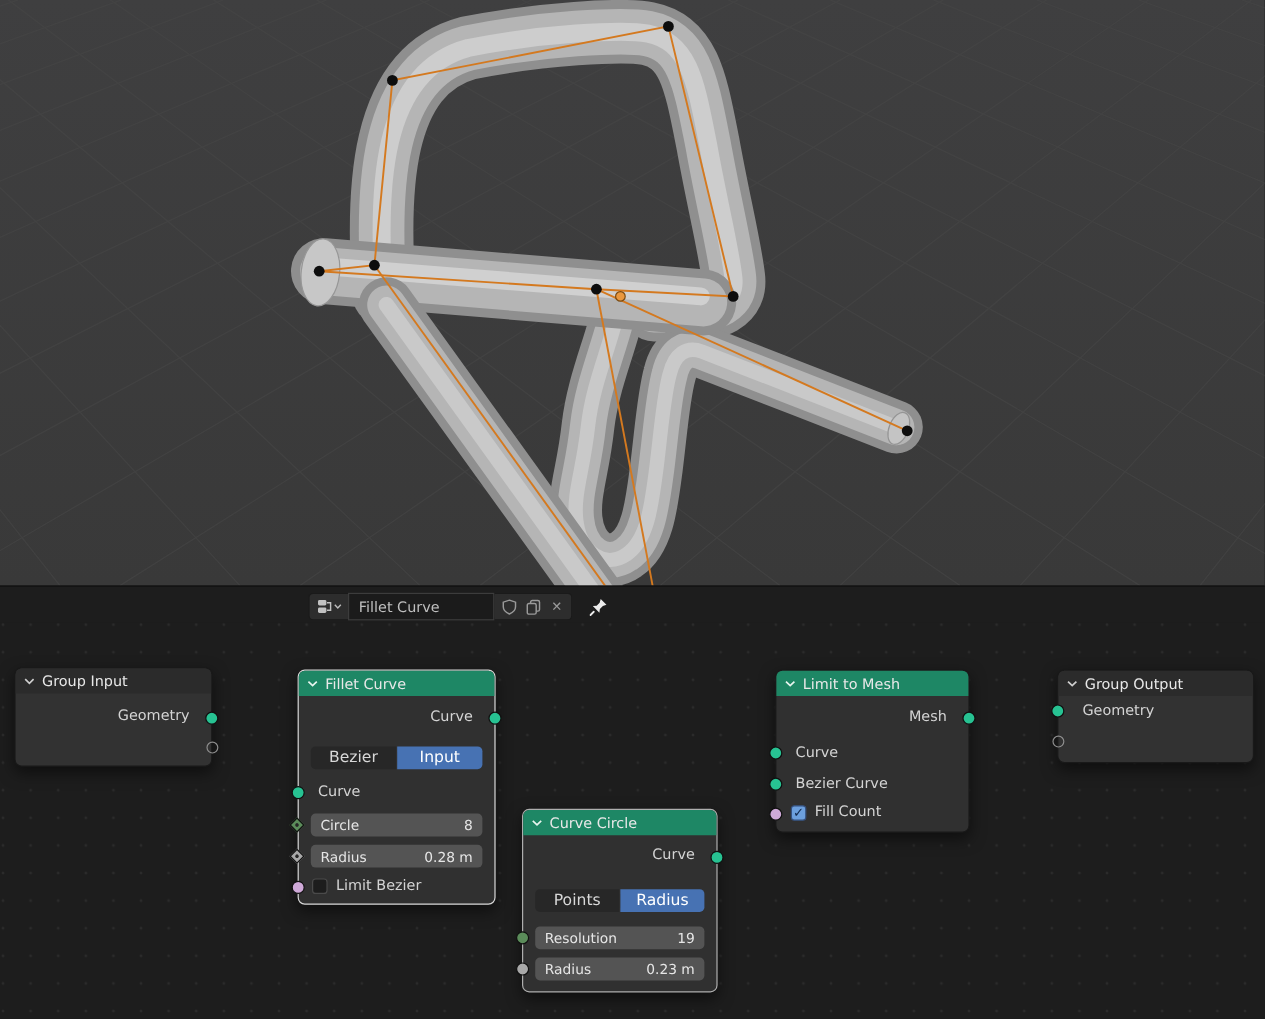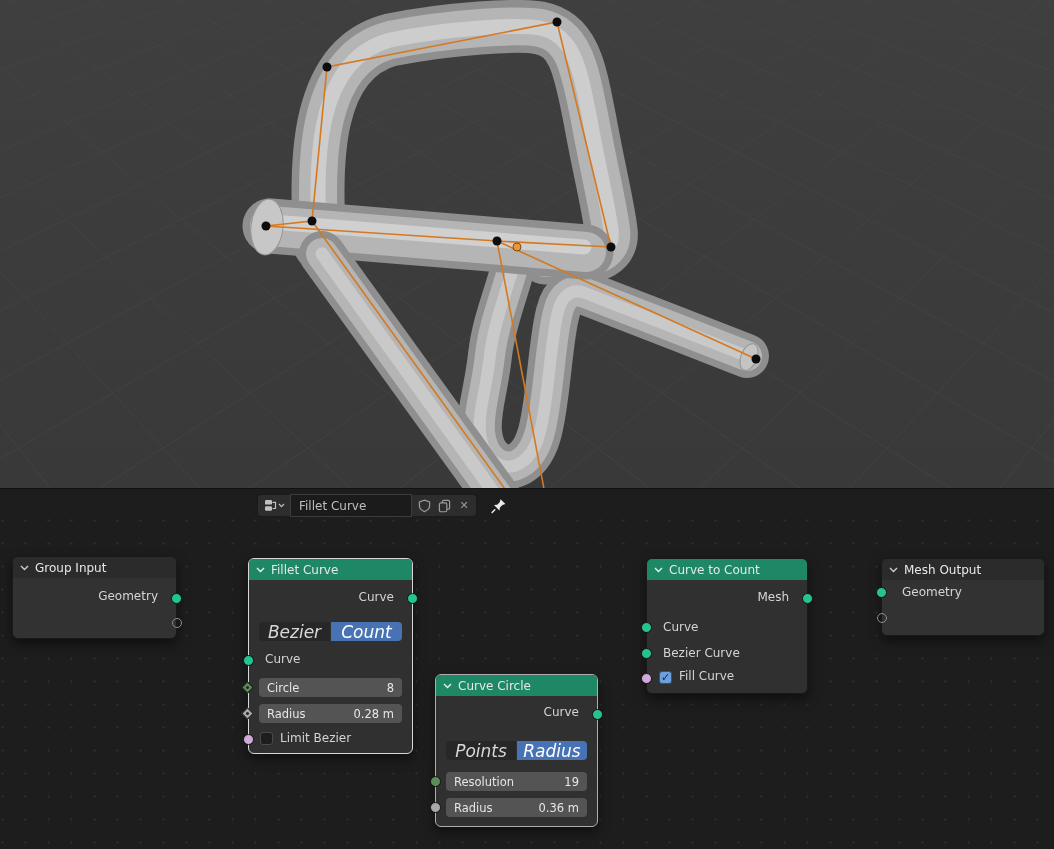--- a/index.html
+++ b/index.html
@@ -56,22 +56,22 @@
   .sock.int  { background:#5b8c5a; }
   .sock.flt  { background:#a8a8a8; }
   .sock.bool { background:#cfa9d8; }
   .sock.virtual { background:transparent; border:1.5px solid #8d8d8d; width:10px; height:10px; }
   .diamond { position:absolute; width:9px; height:9px; transform:rotate(45deg);
     border:1px solid #101010; z-index:3; display:flex; align-items:center; justify-content:center; }
   .diamond.int { background:#5b8c5a; } .diamond.flt { background:#a8a8a8; }
   .diamond i { width:3px; height:3px; border-radius:50%; background:#262626; display:block; }
 
   .btnrow { position:absolute; left:10px; right:10px; height:19px; display:flex; }
-  .seg { flex:1; background:#272727; color:#d8d8d8; font-size:17px;
-    display:flex; align-items:center; justify-content:center;font-style:italic; }
+  .seg { flex:1; background:#272727; color:#d8d8d8; font-size:13px;
+    display:flex; align-items:center; justify-content:center; }
   .seg:first-child { border-radius:4px 0 0 4px; margin-right:1px; }
   .seg:last-child  { border-radius:0 4px 4px 0; }
   .seg.active { background:#4772b3; color:#ffffff; }
 
   .field { position:absolute; left:10px; right:10px; height:19px; background:#545454;
     border-radius:4px; display:flex; align-items:center; justify-content:space-between;
     padding:0 8px; font-size:11.5px; color:#e6e6e6; }
 
   .chk { position:absolute; width:13px; height:13px; border-radius:3px;
     background:#1d1d1d; border:1px solid #4a4a4a; display:flex; align-items:center;
@@ -241,21 +241,21 @@
       <svg width="9" height="6" viewBox="0 0 9 6">
         <path d="M1 1 L4.5 4.4 L8 1" stroke="#e8f5ef" stroke-width="1.4" fill="none"></path>
       </svg>
       <span class="ntitle">Fillet Curve</span>
     </div>
     <span class="lbl r" style="right:18px; top:31px;">Curve</span>
     <span class="sock geo" style="right:-6px; top:34px;"></span>
 
     <div class="btnrow" style="top:63px;">
       <div class="seg">Bezier</div>
-      <div class="seg active">Count</div>
+      <div class="seg active">Input</div>
     </div>
 
     <span class="lbl" style="left:16px; top:93px;">Curve</span>
     <span class="sock geo" style="left:-6px; top:96px;"></span>
 
     <div class="field" style="top:119px;">
       <span>Circle</span>
       <span>8</span>
     </div>
     <span class="diamond int" style="left:-6px; top:124px;">
@@ -291,51 +291,51 @@
     </div>
 
     <div class="field" style="top:97px;">
       <span>Resolution</span>
       <span>19</span>
     </div>
     <span class="sock int" style="left:-6px; top:101px;"></span>
 
     <div class="field" style="top:123px;">
       <span>Radius</span>
-      <span>0.36 m</span>
+      <span>0.23 m</span>
     </div>
     <span class="sock flt" style="left:-6px; top:127px;"></span>
   </div>
 
   <div class="node" style="left:646px; top:558px; width:162px; height:136px;">
     <div class="nhead teal">
       <svg width="9" height="6" viewBox="0 0 9 6">
         <path d="M1 1 L4.5 4.4 L8 1" stroke="#e8f5ef" stroke-width="1.4" fill="none"></path>
       </svg>
-      <span class="ntitle">Curve to Count</span>
+      <span class="ntitle">Limit to Mesh</span>
     </div>
     <span class="lbl r" style="right:18px; top:31px;">Mesh</span>
     <span class="sock geo" style="right:-6px; top:34px;"></span>
 
     <span class="lbl" style="left:16px; top:61px;">Curve</span>
     <span class="sock geo" style="left:-6px; top:63px;"></span>
 
     <span class="lbl" style="left:16px; top:87px;">Bezier Curve</span>
     <span class="sock geo" style="left:-6px; top:89px;"></span>
 
     <span class="chk on" style="left:12px; top:112px;">✓</span>
-    <span class="lbl" style="left:32px; top:110px;">Fill Curve</span>
+    <span class="lbl" style="left:32px; top:110px;">Fill Count</span>
     <span class="sock bool" style="left:-6px; top:114px;"></span>
   </div>
 
   <div class="node graybody" style="left:881px; top:558px; width:164px; height:78px;">
     <div class="nhead gray">
       <svg width="9" height="6" viewBox="0 0 9 6">
         <path d="M1 1 L4.5 4.4 L8 1" stroke="#cfcfcf" stroke-width="1.4" fill="none"></path>
       </svg>
-      <span class="ntitle">Mesh Output</span>
+      <span class="ntitle">Group Output</span>
     </div>
     <span class="lbl" style="left:20px; top:26px;">Geometry</span>
     <span class="sock geo" style="left:-6px; top:28px;"></span>
     <span class="sock virtual" style="left:-5px; top:54px;"></span>
   </div>
 
 </div>
 
 </body></html>

